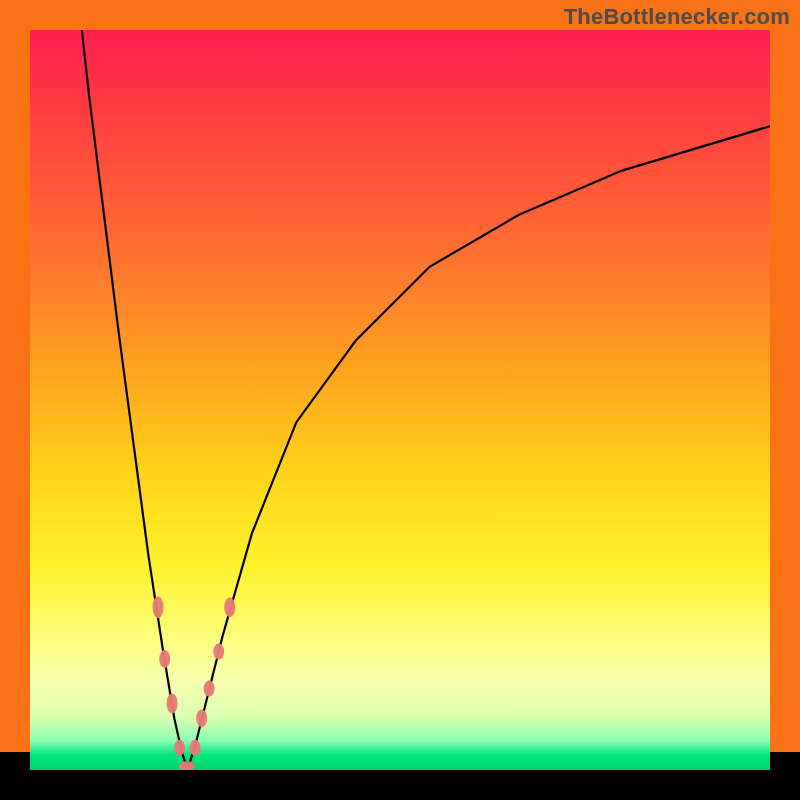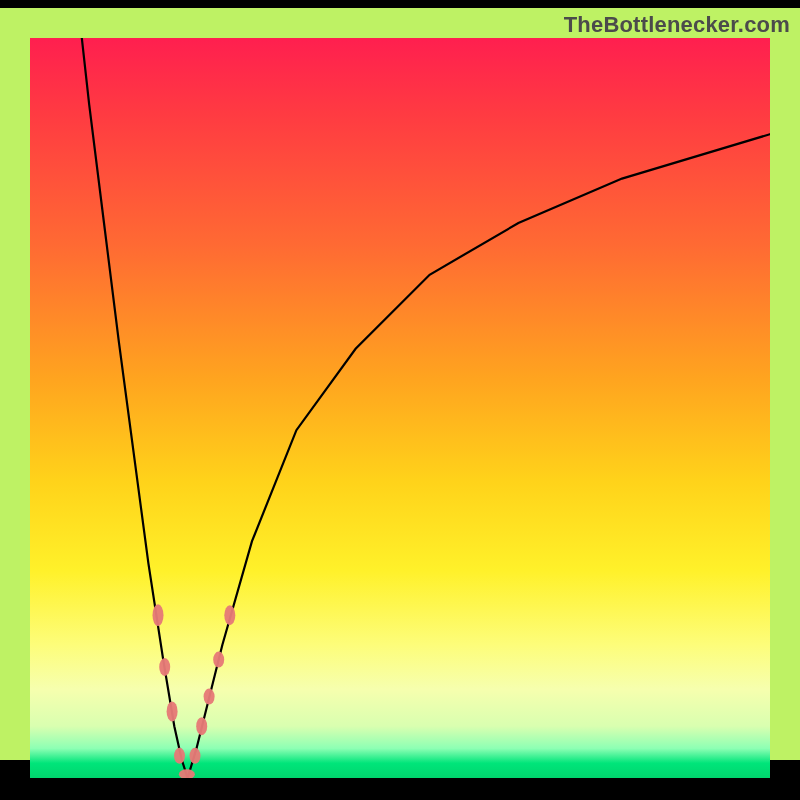--- a/index.html
+++ b/index.html
@@ -6,24 +6,24 @@
     margin: 0;
     padding: 0;
     width: 800px;
     height: 800px;
     background: #000;
     overflow: hidden;
   }
   .frame {
     position: absolute;
     left: 0;
-    top: 8px;
+    top: 0;
     width: 800px;
     height: 752px;
-    background: #bef264;
+    background: #f97316;
   }
   .plot {
     position: absolute;
     left: 30px;
     top: 30px;
     width: 740px;
     height: 740px;
     background: linear-gradient(
       to bottom,
       #ff1f4f 0%,

